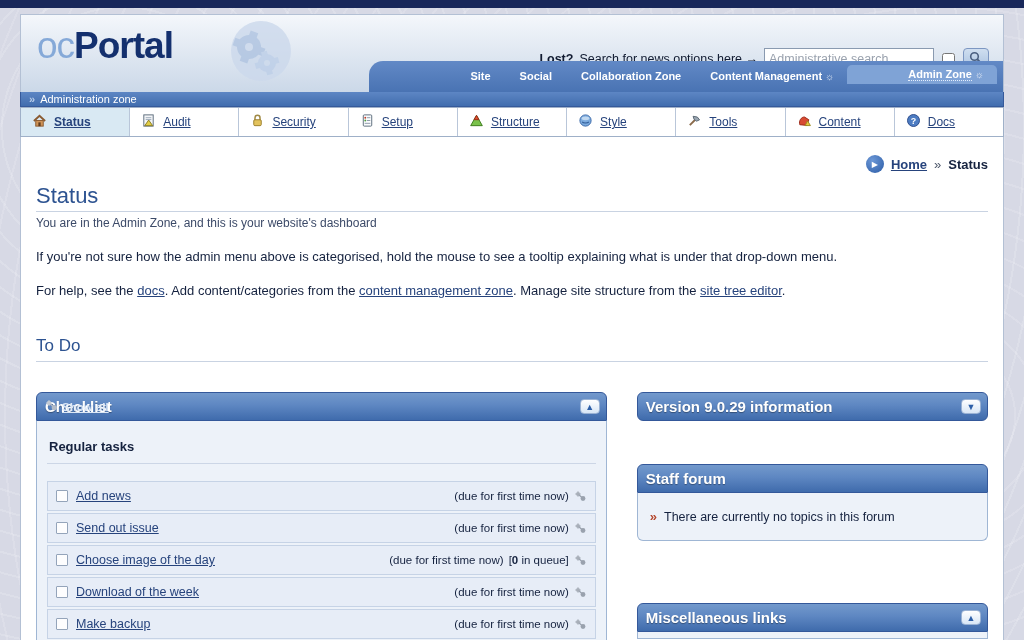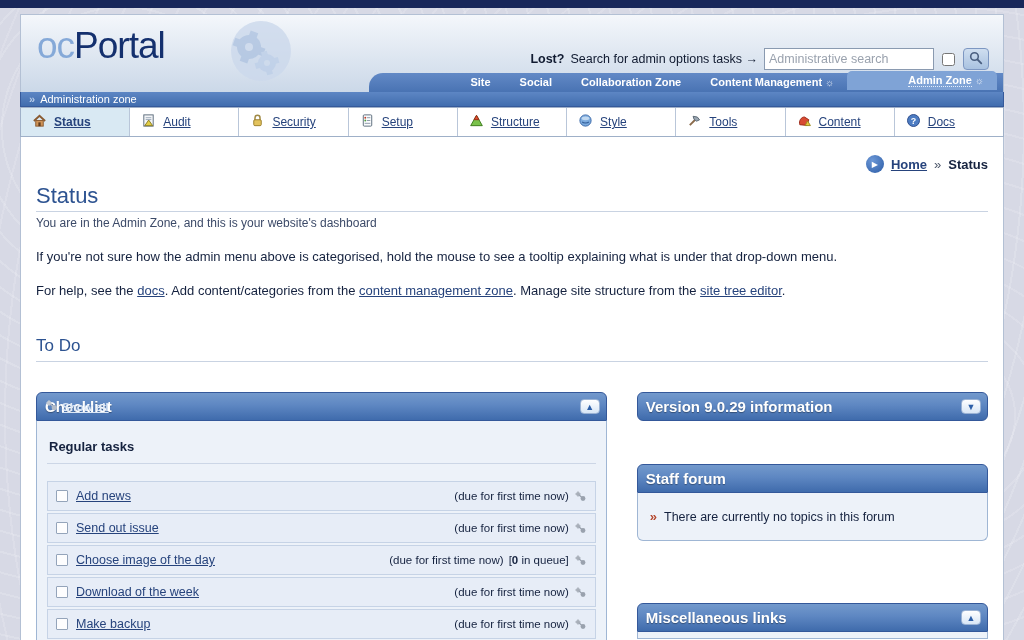--- a/index.html
+++ b/index.html
@@ -12,32 +12,32 @@
       repeating-radial-gradient(circle at 92% 65%, rgba(255,255,255,.14) 0 2px, rgba(0,0,0,0) 2px 24px);
     color:#15223f;
   }
   .top-strip{height:8px;background:#18275a;}
   .container{width:984px;margin:6px auto 0;}
   
   .header{position:relative;height:77px;background:linear-gradient(#f4f7fb,#cbd8e8);
           border:1px solid #b3c0d4;border-bottom:none;}
   .logo{position:absolute;left:16px;top:12px;font-size:37px;letter-spacing:-1px;line-height:1;}
   .logo .oc{color:#85a9d8;font-weight:400;}
-  .logo .portal{color:#14306e;font-weight:normal;}
+  .logo .portal{color:#14306e;font-weight:bold;}
   .logo-gears{position:absolute;left:200px;top:4px;opacity:.8;}
   .search-row{position:absolute;right:14px;top:33px;display:flex;align-items:center;gap:6px;font-size:12.5px;color:#101a30;}
   .search-row .lost{font-weight:bold;}
   .search-input{width:160px;height:20px;border:1px solid #8a9ab0;background:#fff;font-size:12.5px;
                 padding:0 4px;color:#15223f;font-family:inherit;}
   .search-input::placeholder{color:#9aa2ae;}
   .search-check{width:13px;height:13px;margin:0 2px;}
   .search-btn{width:26px;height:22px;border:1px solid #7d97c2;border-radius:4px;
               background:linear-gradient(#cfdef0,#a9c2e0);display:flex;align-items:center;justify-content:center;cursor:pointer;padding:0;}
   
-  .tab-strip{position:absolute;left:348px;right:0;bottom:0;height:19px;
+  .tab-strip{position:absolute;left:348px;right:0;bottom:0;height:31px;
              background:linear-gradient(#6289c6,#4973b3);border-top-left-radius:14px;
              display:flex;align-items:center;justify-content:flex-end;padding-right:6px;}
   .zone-tab{color:#fff;font-size:11px;font-weight:bold;padding:0 13px;height:15px;line-height:15px;cursor:pointer;white-space:nowrap;}
   .zone-tab .gear{font-weight:normal;color:rgba(255,255,255,.85);font-size:10px;margin-left:3px;}
   .zone-tab.active{background:#7fa3d6;border-radius:5px 5px 0 0;height:19px;line-height:19px;margin-top:-4px;}
   .zone-tab.active .lbl{border-bottom:1px dotted #e4eefc;margin-left:48px;}
   
   .zone-bar{height:14px;background:linear-gradient(#5d86c4,#416dae);color:#fff;font-size:11px;
             display:flex;align-items:center;gap:5px;padding-left:8px;border:1px solid #35599a;border-top:none;}
   .zone-bar .marker{color:#b8ccea;font-weight:bold;}
@@ -113,21 +113,21 @@
         <circle cx="28" cy="28" r="4" fill="#ccd9ec"></circle>
         <circle cx="46" cy="44" r="9" fill="#bccee8"></circle>
         <rect x="43" y="32" width="6" height="24" fill="#bccee8" transform="rotate(-15 46 44)"></rect>
         <rect x="34" y="41" width="24" height="6" fill="#bccee8" transform="rotate(-15 46 44)"></rect>
         <circle cx="46" cy="44" r="3" fill="#ccd9ec"></circle>
       </svg>
     </span>
 
     <div class="search-row">
       <span class="lost">Lost?</span>
-      <span>Search for admin options tasks →</span>
+      <span>Search for news options here →</span>
       <input class="search-input" type="text" placeholder="Administrative search" style="">
       <input class="search-check" type="checkbox" style="">
       <button class="search-btn">
         <span>
           <svg width="14" height="14" viewBox="0 0 14 14">
             <circle cx="5.5" cy="5.5" r="3.8" fill="none" stroke="#4a5f80" stroke-width="1.6"></circle>
             <line x1="8.5" y1="8.5" x2="12.3" y2="12.3" stroke="#4a5f80" stroke-width="1.8" stroke-linecap="round"></line>
           </svg>
         </span>
       </button>

